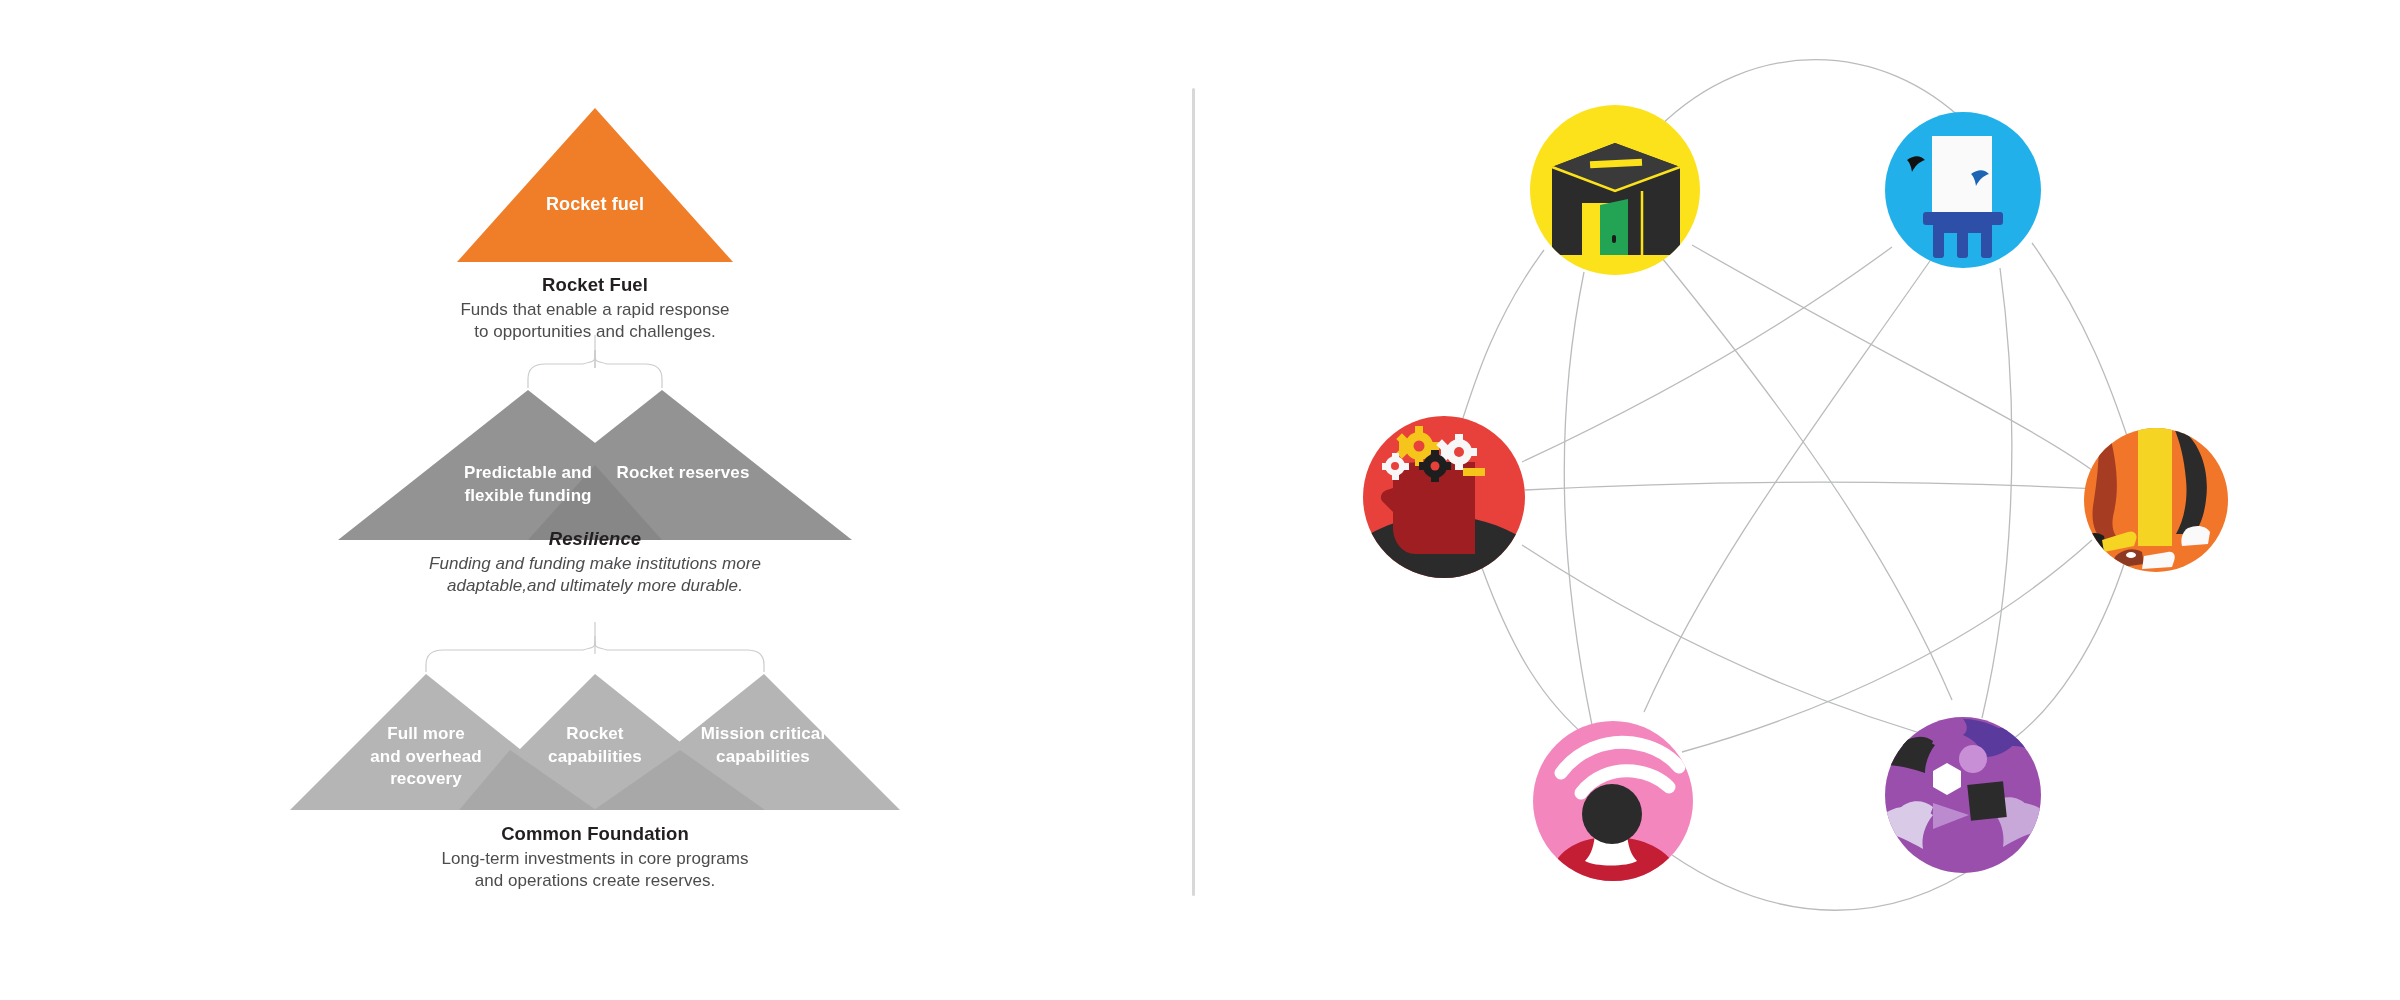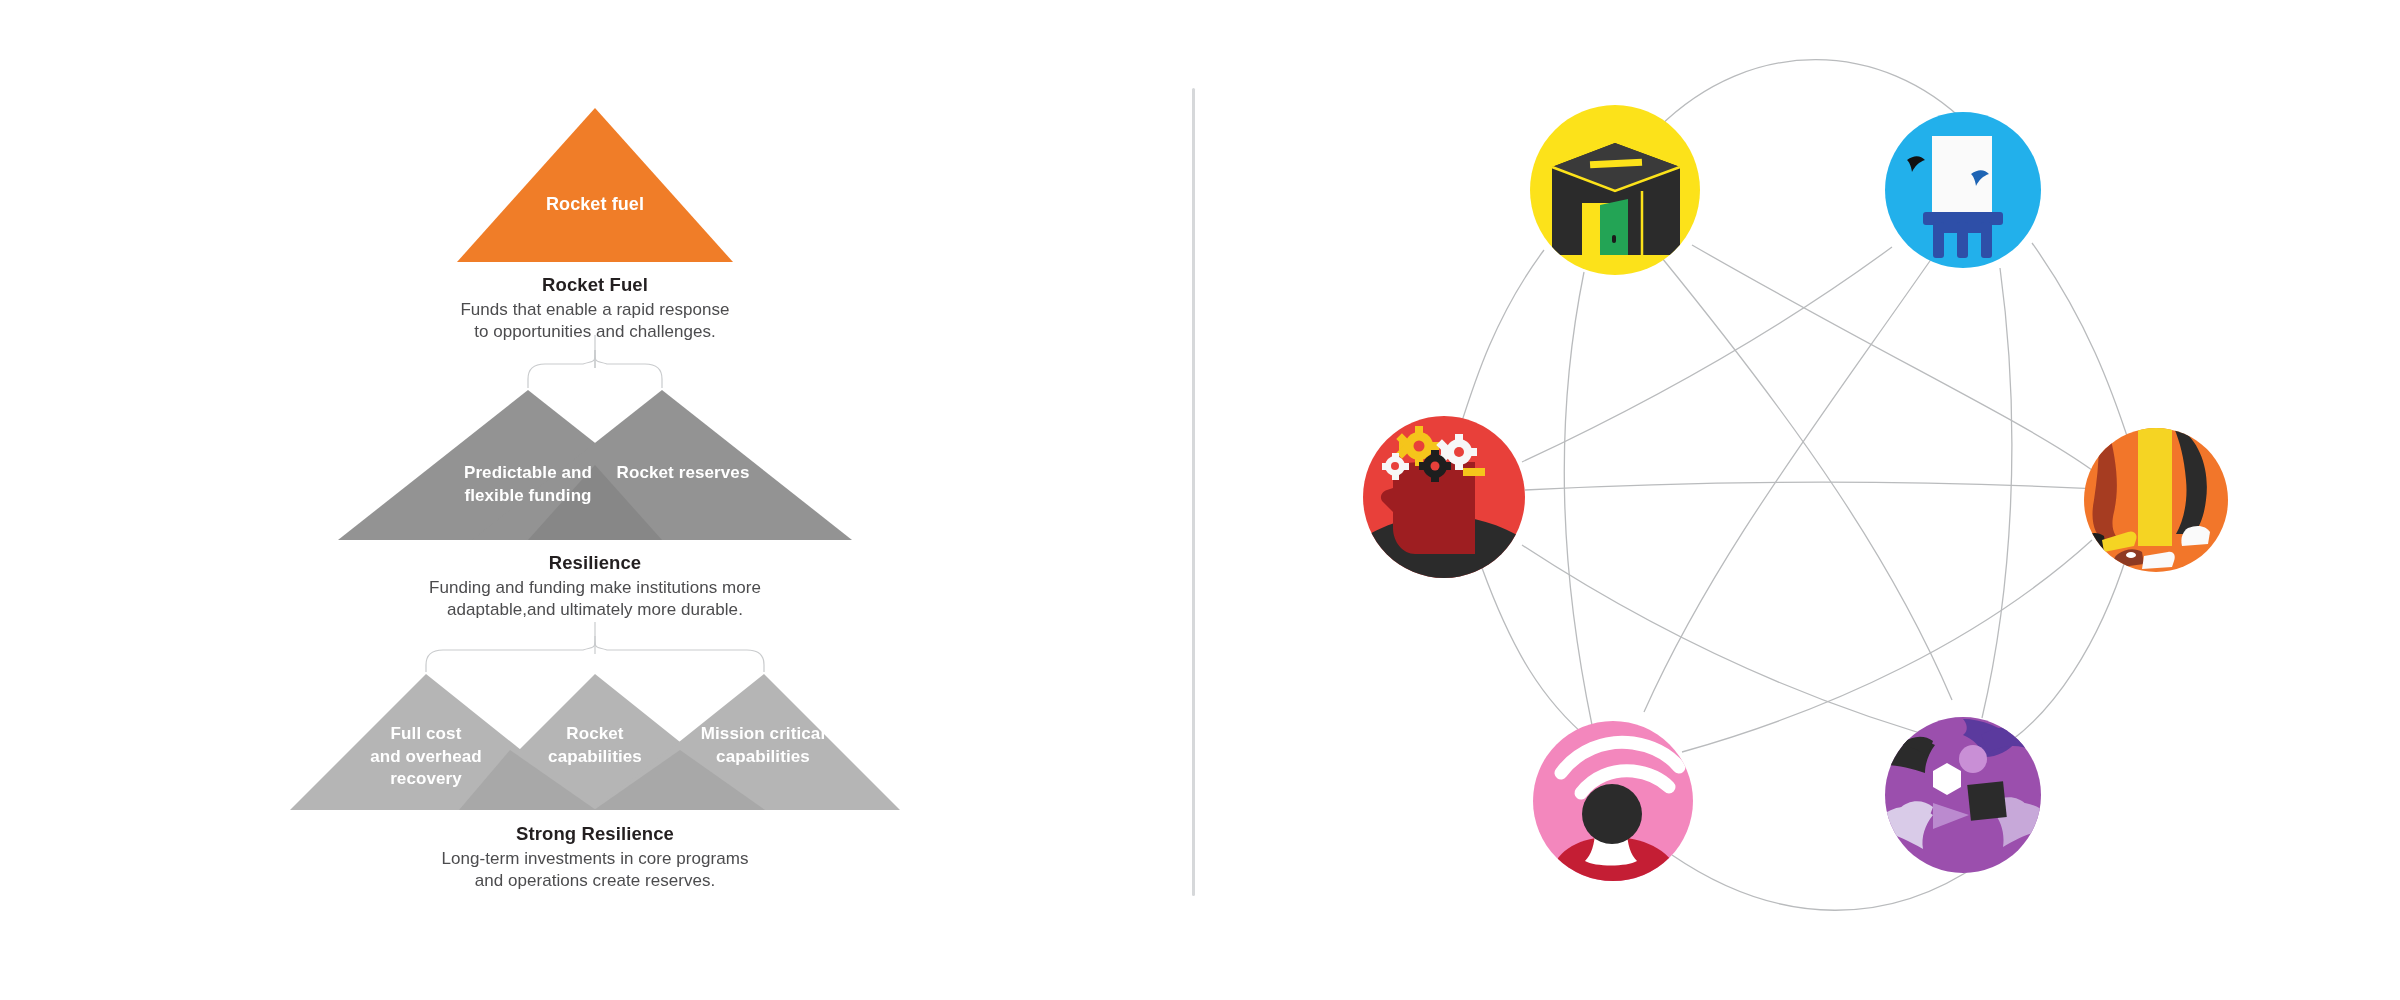--- a/index.html
+++ b/index.html
@@ -89,36 +89,36 @@
     <div class="tier-caption" style="left:395px; top:274px; width:400px;">
       <div class="cap-title">Rocket Fuel</div>
       <div class="cap-desc">Funds that enable a rapid response
 to opportunities and challenges.</div>
     </div>
 
     <div class="tri-label" style="left:438px; top:462px; width:180px;">Predictable and
 flexible funding</div>
     <div class="tri-label" style="left:593px; top:462px; width:180px;">Rocket reserves</div>
 
-    <div class="tier-caption" style="left:395px; top:552px; width:400px;">
+    <div class="tier-caption" style="left:395px; top:528px; width:400px;font-style:italic;">
       <div class="cap-title">Resilience</div>
       <div class="cap-desc">Funding and funding make institutions more
 adaptable,and ultimately more durable.</div>
     </div>
 
-    <div class="tri-label" style="left:336px; top:723px; width:180px;">Full cost
+    <div class="tri-label" style="left:336px; top:723px; width:180px;">Full more
 and overhead
 recovery</div>
     <div class="tri-label" style="left:505px; top:723px; width:180px;">Rocket
 capabilities</div>
     <div class="tri-label" style="left:673px; top:723px; width:180px;">Mission critical
 capabilities</div>
 
     <div class="tier-caption" style="left:395px; top:823px; width:400px;">
-      <div class="cap-title">Strong Resilience</div>
+      <div class="cap-title">Common Foundation</div>
       <div class="cap-desc">Long-term investments in core programs
 and operations create reserves.</div>
     </div>
   </div>
 
   <div class="divider"></div>
 
   <div class="network-panel">
 
     <svg class="net-svg" width="1208" height="1000">

